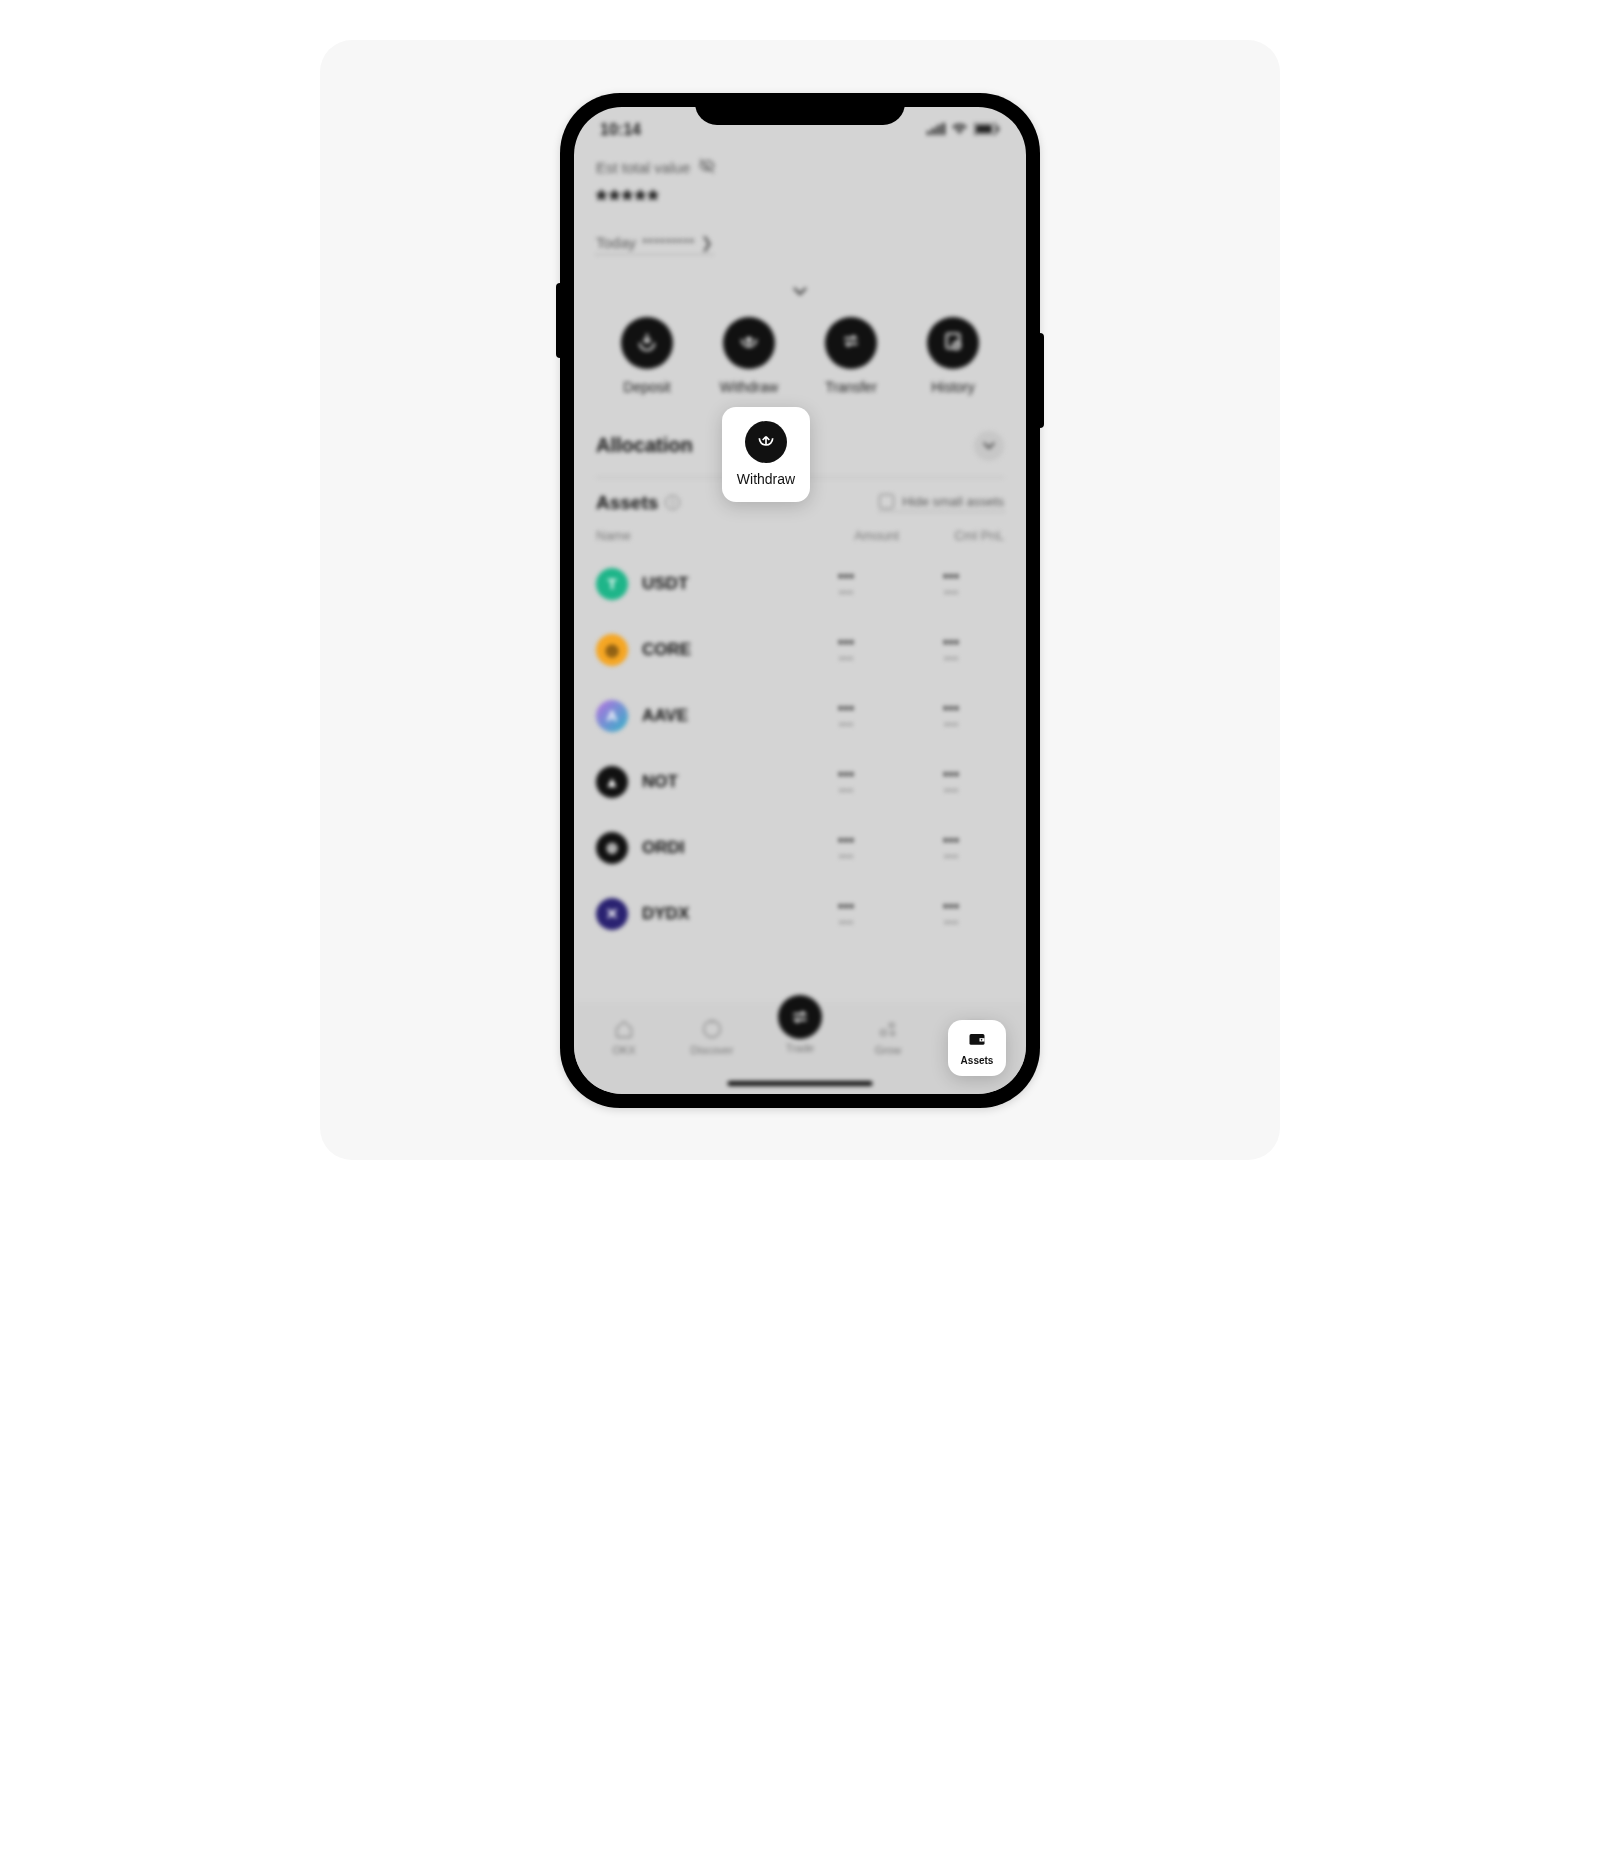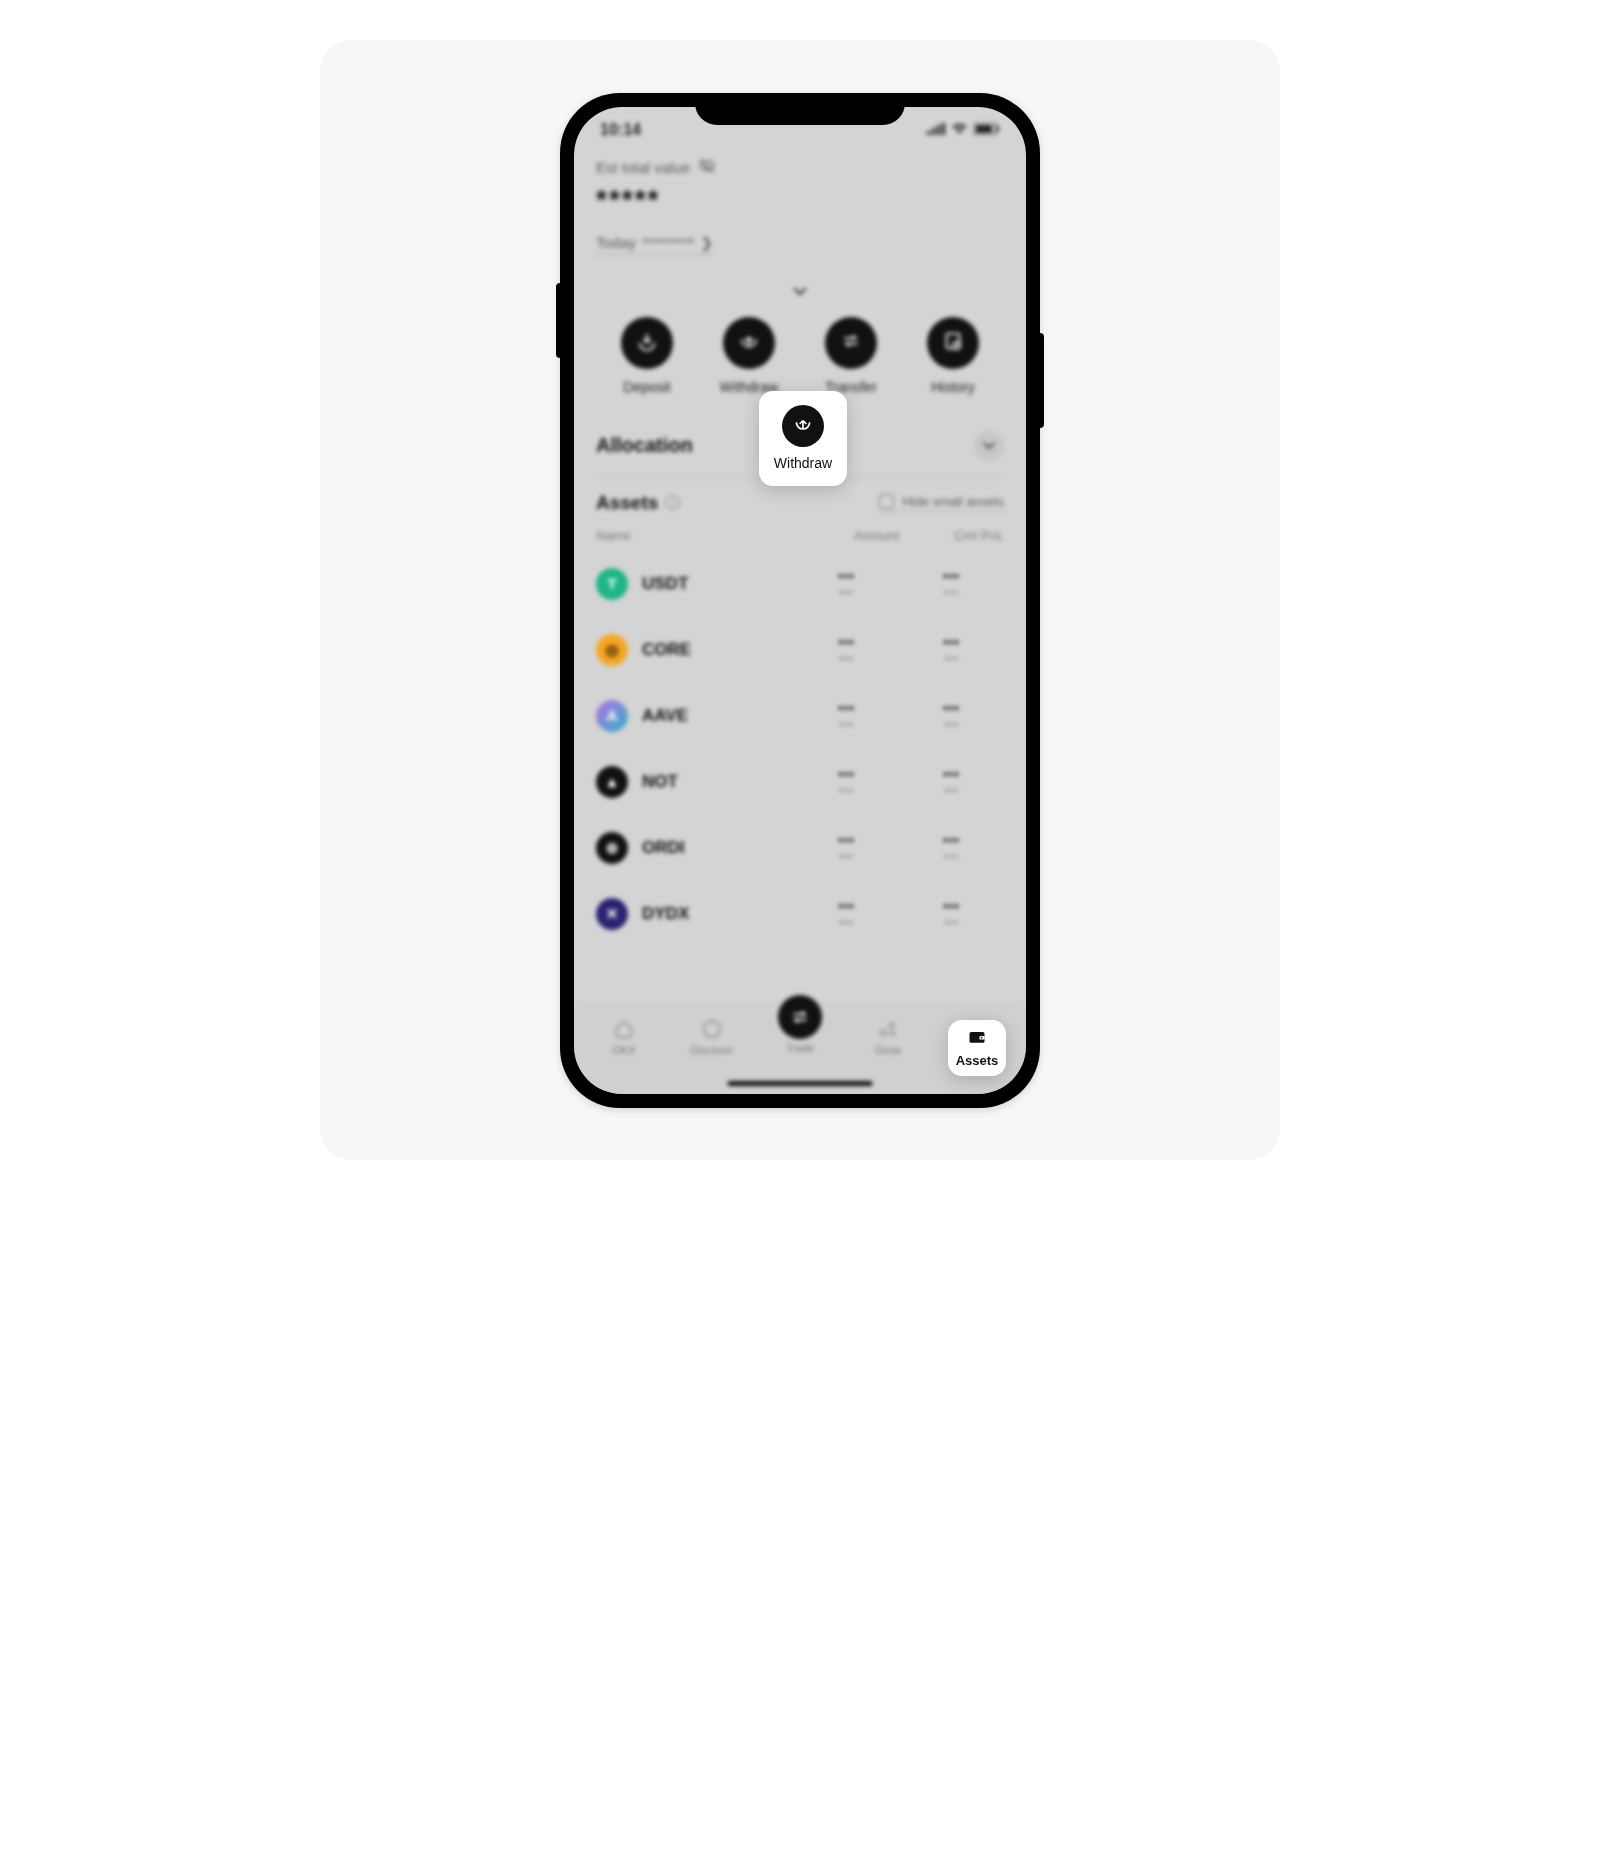--- a/index.html
+++ b/index.html
@@ -269,23 +269,23 @@
   background: #fff;
   border-radius: 14px;
   box-shadow: 0 4px 18px rgba(0,0,0,.18);
   display: flex;
   flex-direction: column;
   align-items: center;
   justify-content: center;
   z-index: 100;
 }
 
-.hl-withdraw { top: 284px; left: 148px; width: 88px; height: 95px; gap: 8px; margin-left: 37px; }
+.hl-withdraw { top: 300px; left: 148px; width: 88px; height: 95px; gap: 8px; }
 .hl-assets { bottom: 18px; right: 20px; width: 58px; height: 56px; gap: 2px; }
-.hl-assets .nav-label { font-size: 13px; color: #111; font-weight: 600; }
+.hl-assets .nav-label { font-size: 10px; color: #111; font-weight: 600; }
 
 .hl-withdraw .action-circle { width: 42px; height: 42px; }
 .hl-withdraw .action-label { font-size: 14px; color: #111; font-weight: 500; }
 
 </style>
 </head>
 <body>
 
 <div class="canvas">
   <div class="phone">

